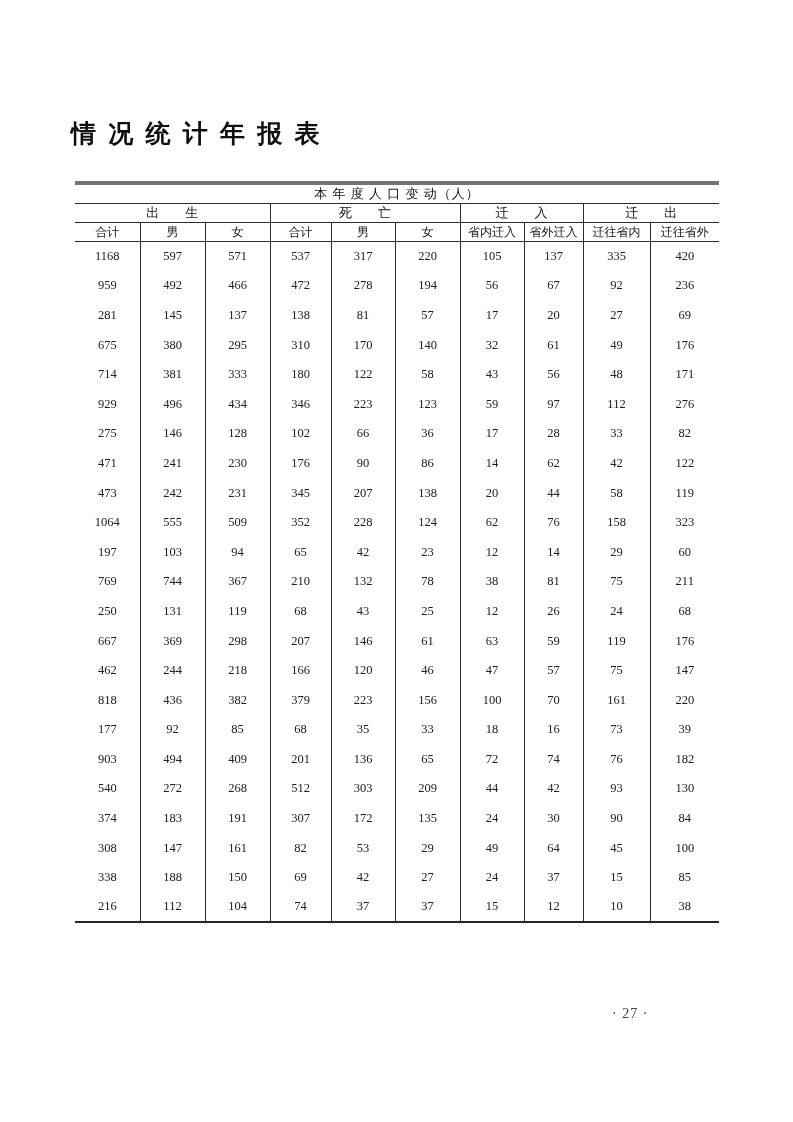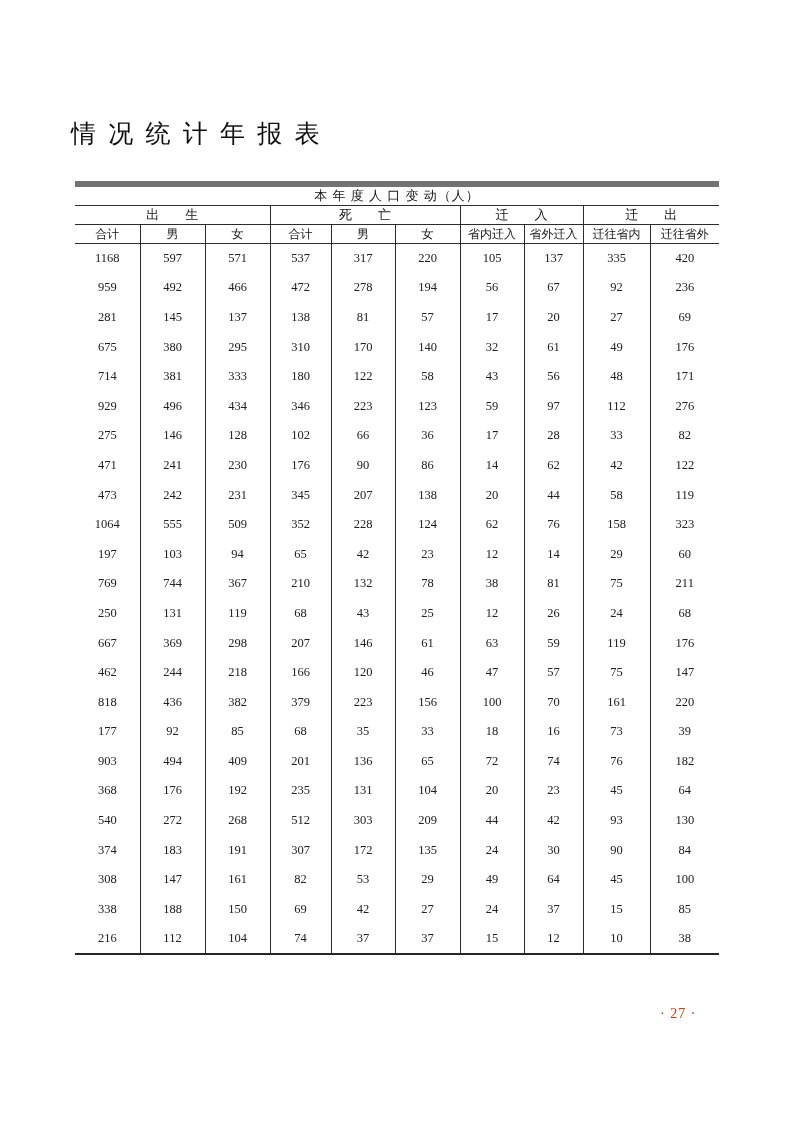--- a/index.html
+++ b/index.html
@@ -4,44 +4,44 @@
 <style>
   * { margin:0; padding:0; box-sizing:border-box; }
   html, body { background:#ffffff; }
   .page {
     position:relative; width:793px; height:1122px; margin:0 auto;
     background:#ffffff; overflow:hidden;
     font-family:"Liberation Serif","DejaVu Serif",serif; color:#1c1c1c;
   }
   .title {
     position:absolute; left:71px; top:117px;
-    font-size:25px; font-weight:normal; letter-spacing:3px;
+    font-size:25px; font-weight:bold; letter-spacing:3px;
     color:#0f0f0f; white-space:pre;
   }
   .table-wrap { position:absolute; left:75px; top:181px; width:644px; }
   table.report {
     width:644px; border-collapse:collapse; table-layout:fixed;
-    border-top:6px solid #737373; border-bottom:2px solid #262626;
+    border-top:4px solid #737373; border-bottom:2px solid #262626;
   }
   .report thead td, .report thead th {
     font-weight:normal; text-align:center; color:#161616; white-space:pre;
   }
   .caption-row td { font-size:13px; height:20px; border-bottom:1px solid #2c2c2c; letter-spacing:1px; }
   .group-row th { font-size:13px; height:19px; border-bottom:1px solid #2c2c2c; }
   .group-row th + th { border-left:1px solid #2c2c2c; }
   .col-row th { font-size:12px; height:19px; border-bottom:1px solid #2c2c2c; }
   .col-row th + th { border-left:1px solid #2c2c2c; }
   .report tbody td {
     text-align:center; font-size:12.5px; height:29.6px;
     color:#202020; vertical-align:middle;
   }
   .report tbody td + td { border-left:1px solid #2c2c2c; }
   .page-number {
-    position:absolute; left:660px; top:1006px;
-    font-size:14px; letter-spacing:1px; color:#c2410c; white-space:pre;
+    position:absolute; left:612px; top:1006px;
+    font-size:14px; letter-spacing:1px; color:#404040; white-space:pre;
   }
 </style>
 </head>
 <body>
 
 <div class="page">
 
   <h1 class="title">情 况 统 计 年 报 表</h1>
 
   <div class="table-wrap">
@@ -292,32 +292,20 @@
             <td>409</td>
             <td>201</td>
             <td>136</td>
             <td>65</td>
             <td>72</td>
             <td>74</td>
             <td>76</td>
             <td>182</td>
           </tr>
           <tr>
-            <td>368</td>
-            <td>176</td>
-            <td>192</td>
-            <td>235</td>
-            <td>131</td>
-            <td>104</td>
-            <td>20</td>
-            <td>23</td>
-            <td>45</td>
-            <td>64</td>
-          </tr>
-          <tr>
             <td>540</td>
             <td>272</td>
             <td>268</td>
             <td>512</td>
             <td>303</td>
             <td>209</td>
             <td>44</td>
             <td>42</td>
             <td>93</td>
             <td>130</td>

